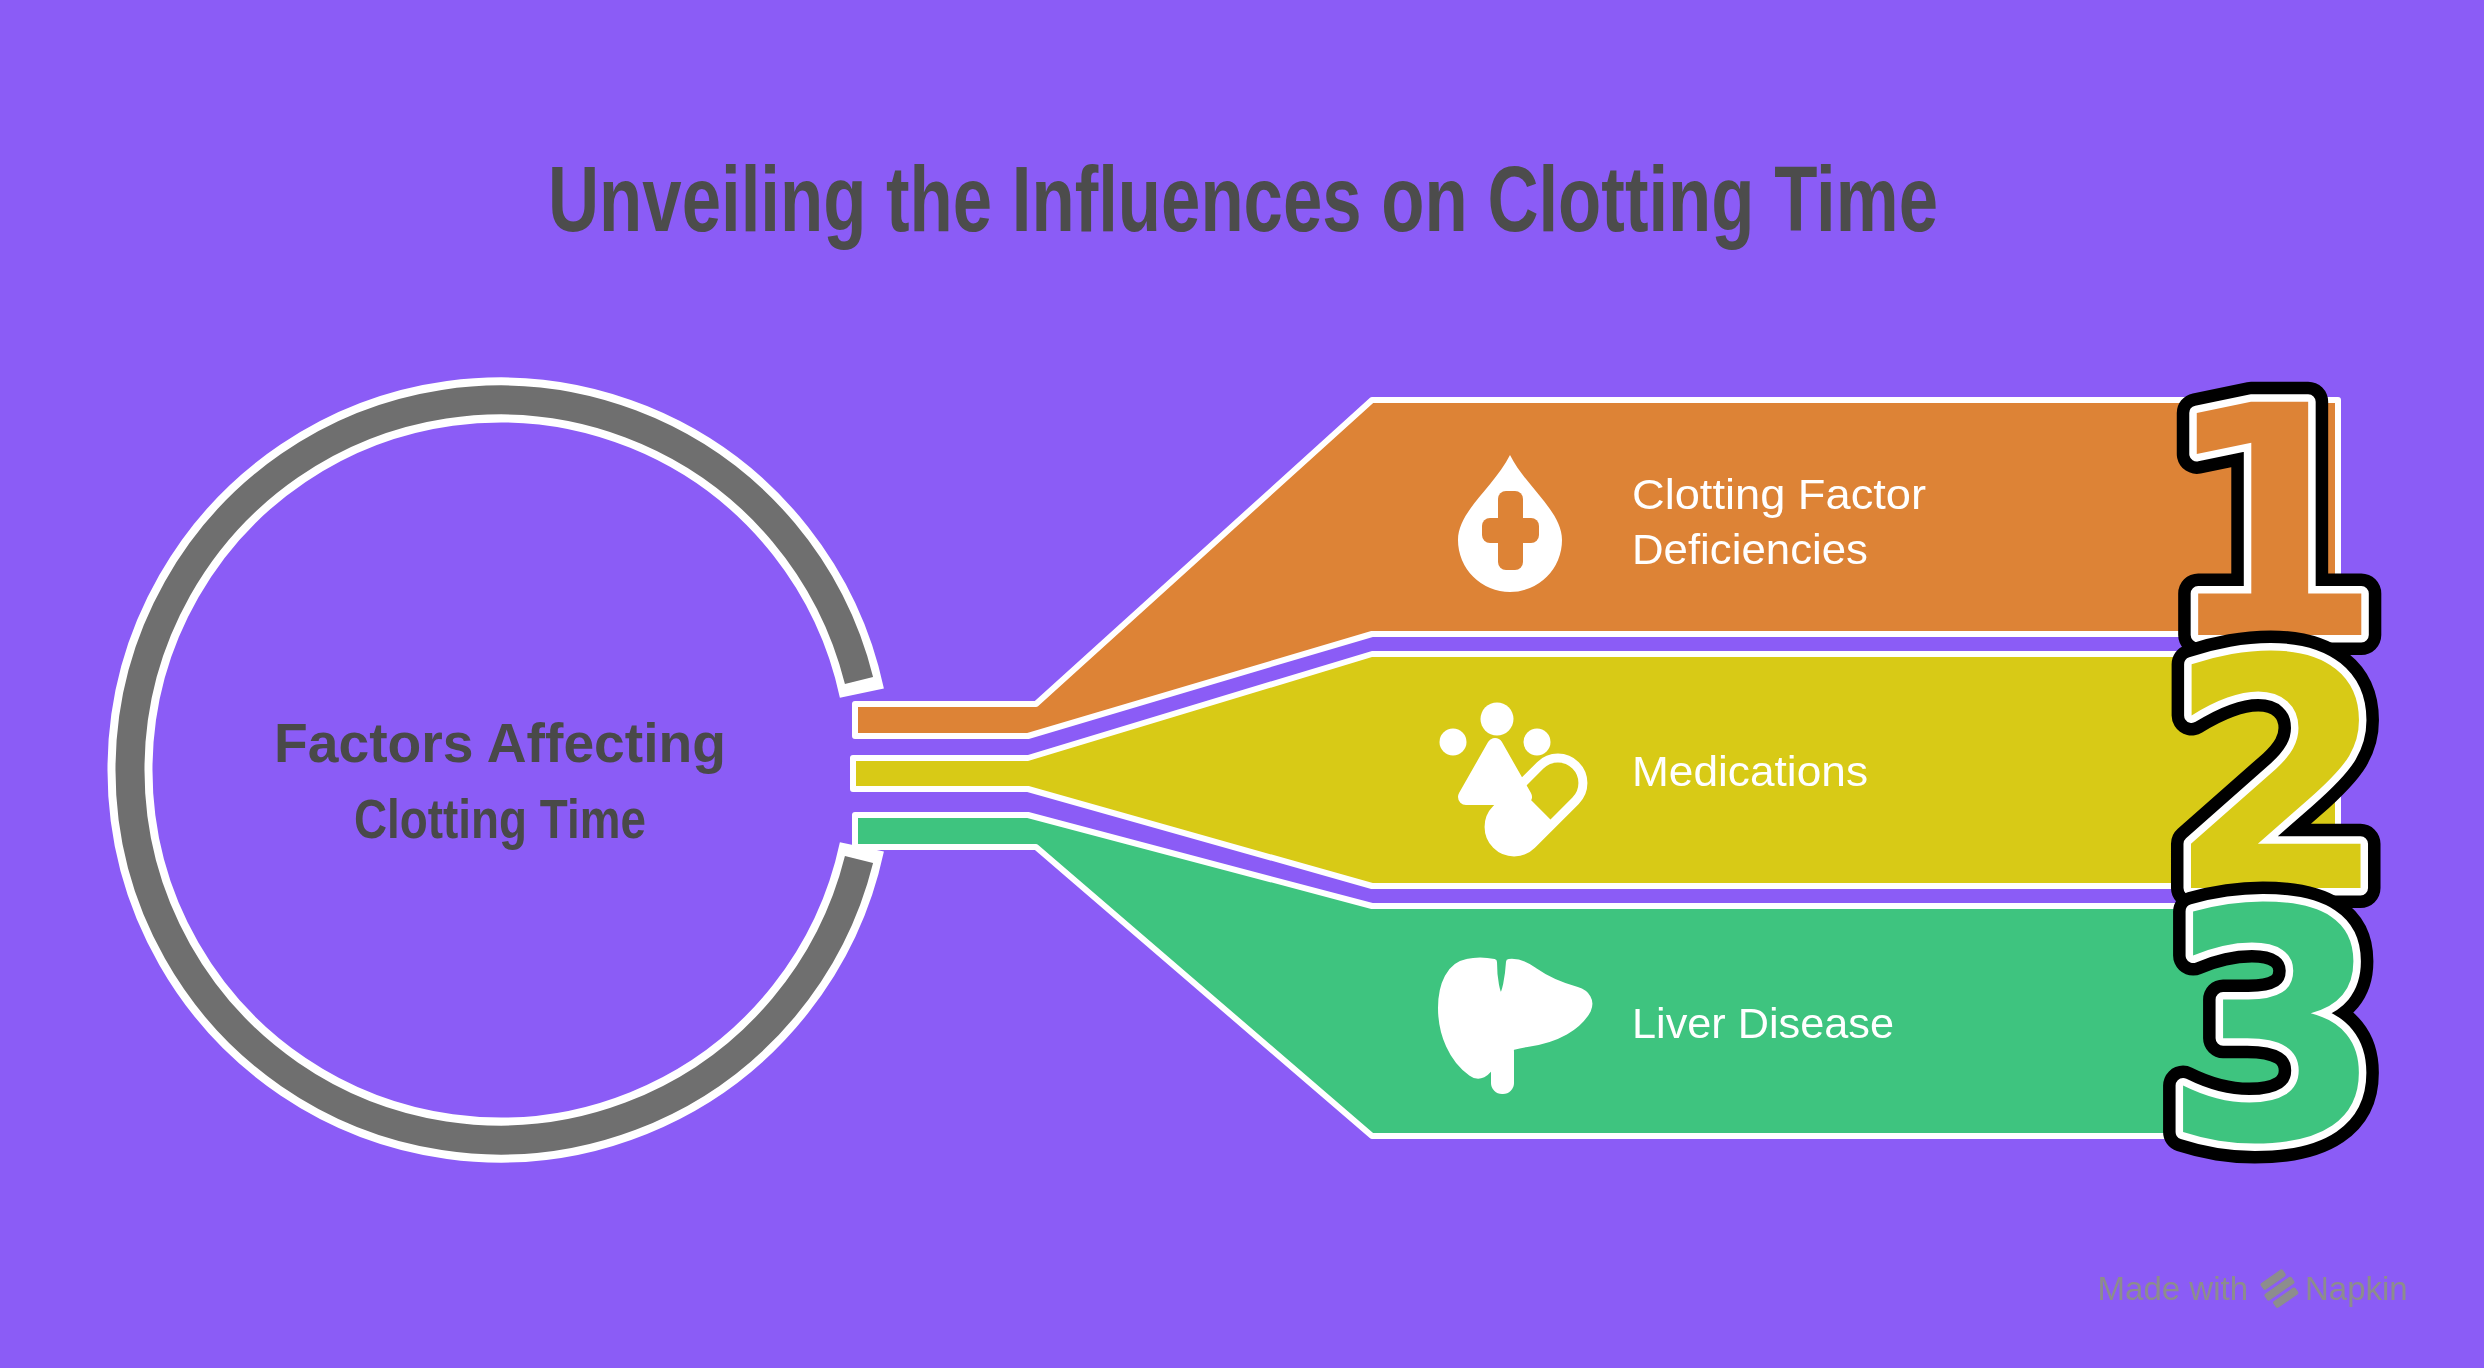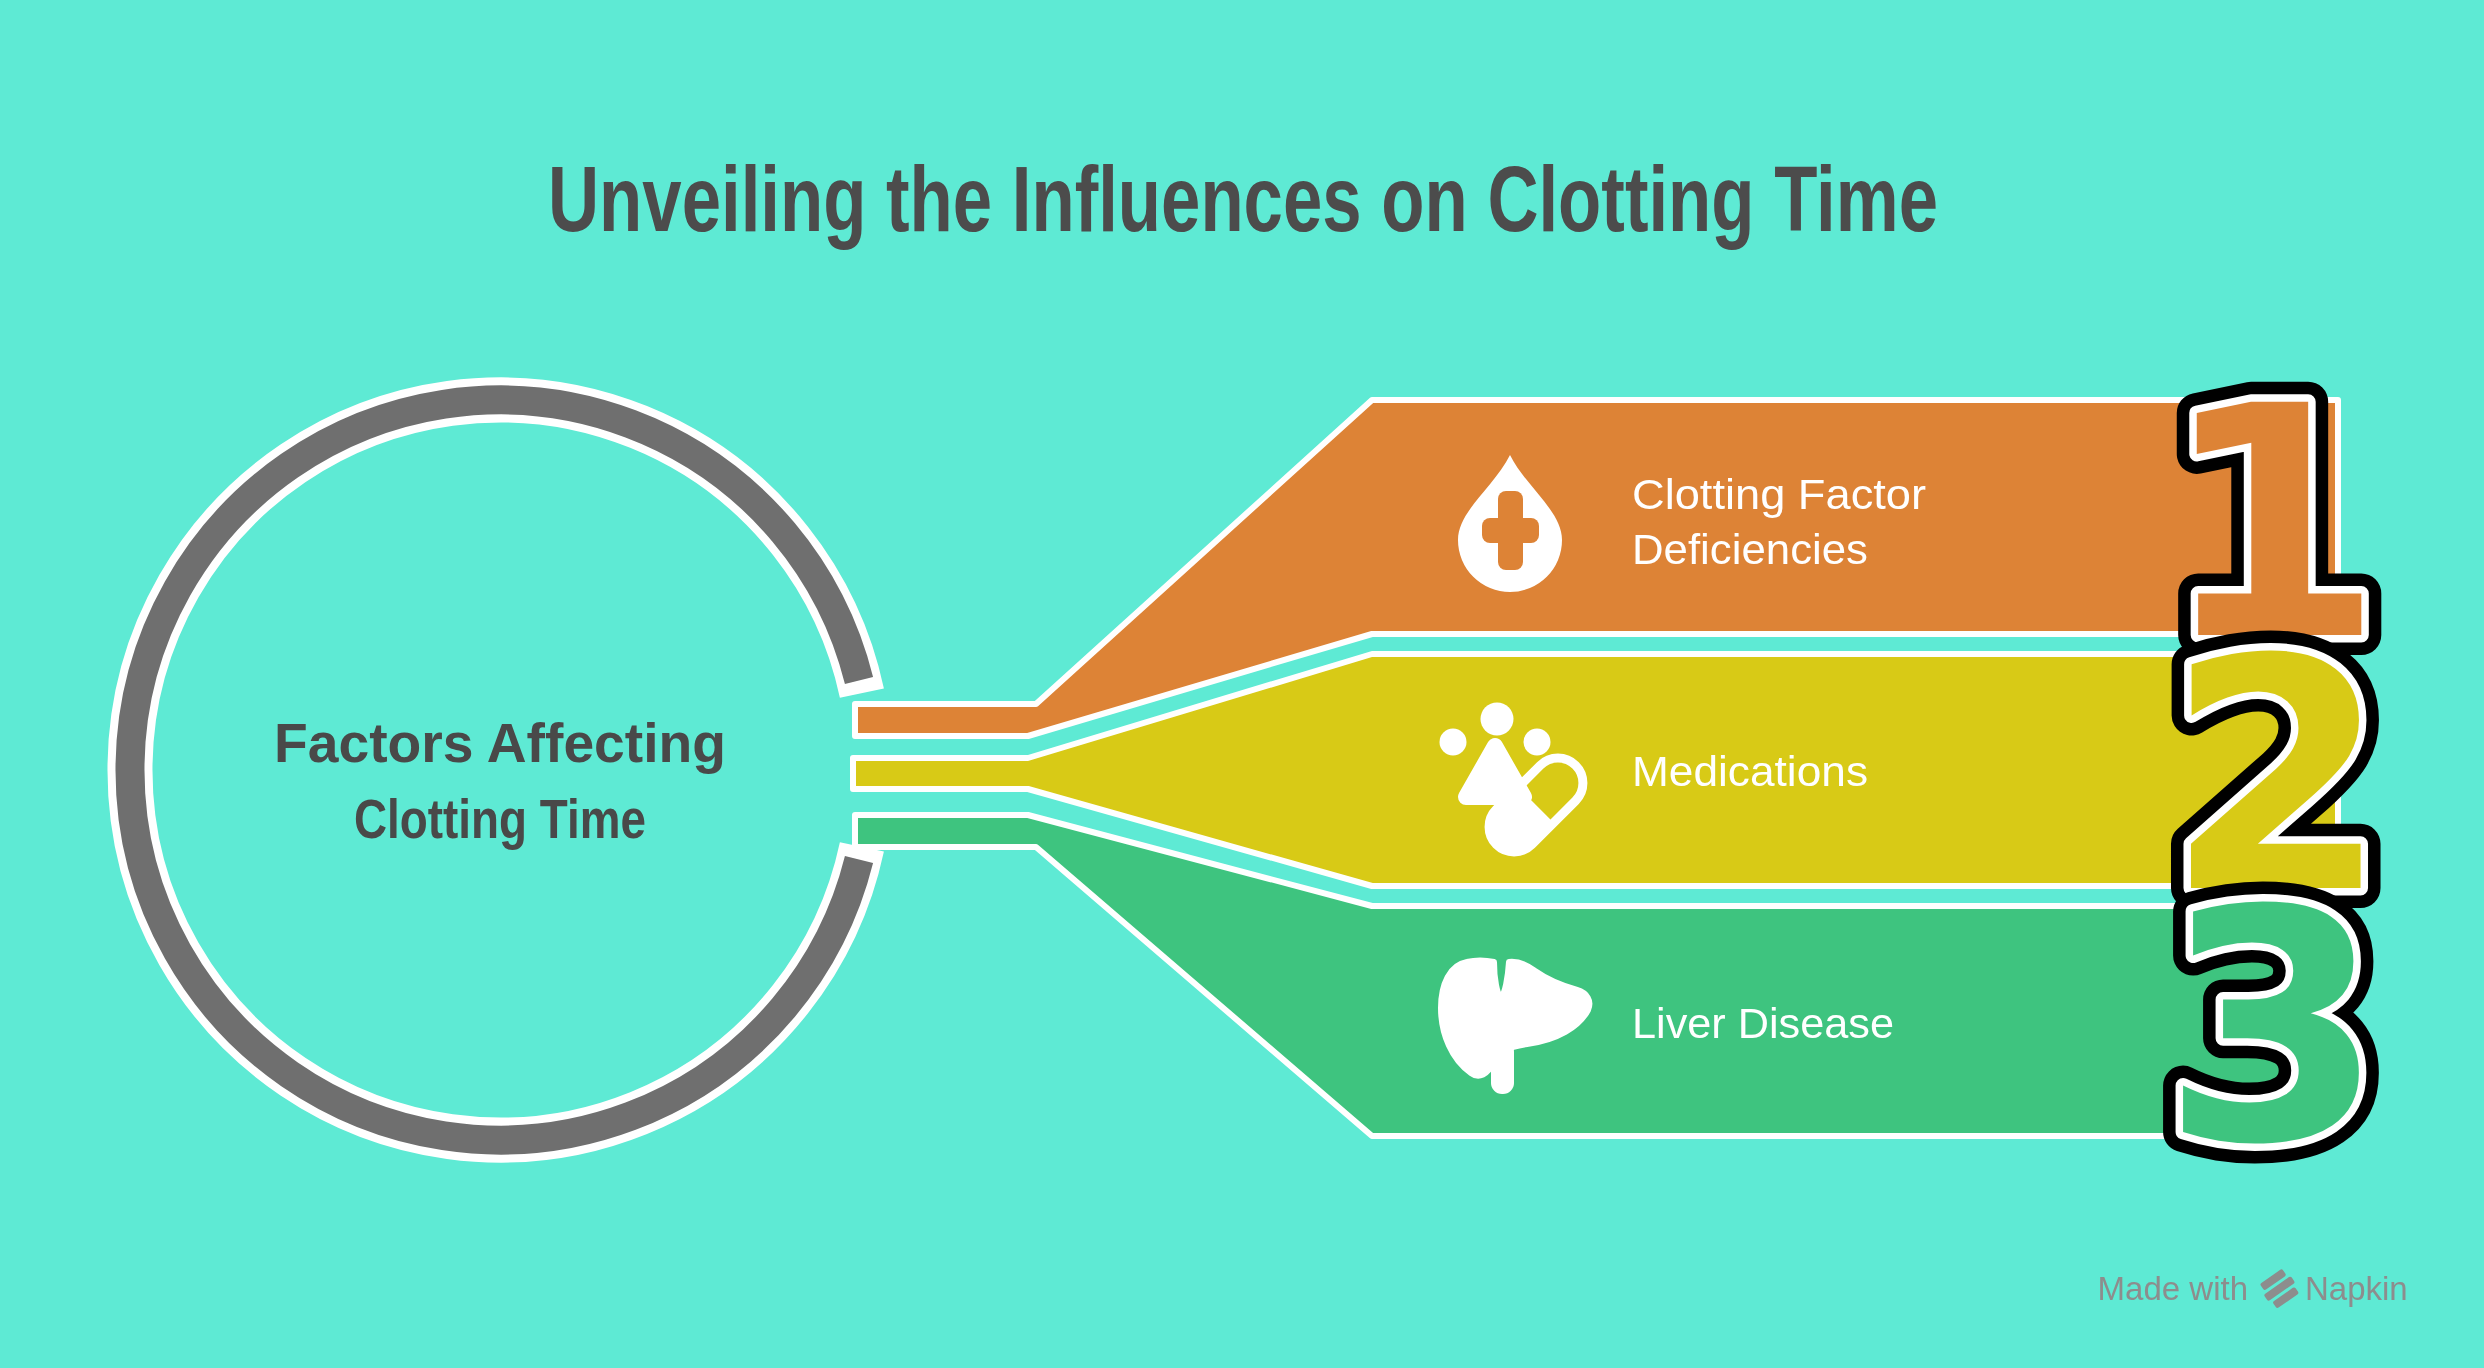--- a/index.html
+++ b/index.html
@@ -8,21 +8,21 @@
     background: #000;
     width: 2484px;
     height: 1368px;
     overflow: hidden;
   }
   #stage {
     position: absolute;
     left: 0; top: 0;
     width: 2484px;
     height: 1368px;
-    background: #5eead4;
+    background: #8b5cf6;
   }
   svg { display: block; }
   text {
     font-family: "Liberation Sans", sans-serif;
   }
   .title-text {
     font-size: 92px;
     font-weight: bold;
   }
   .hub-text {

